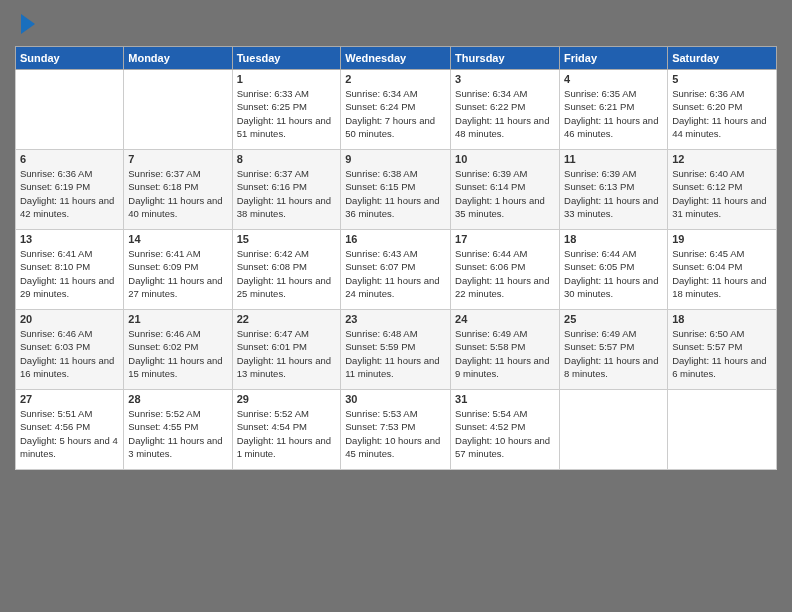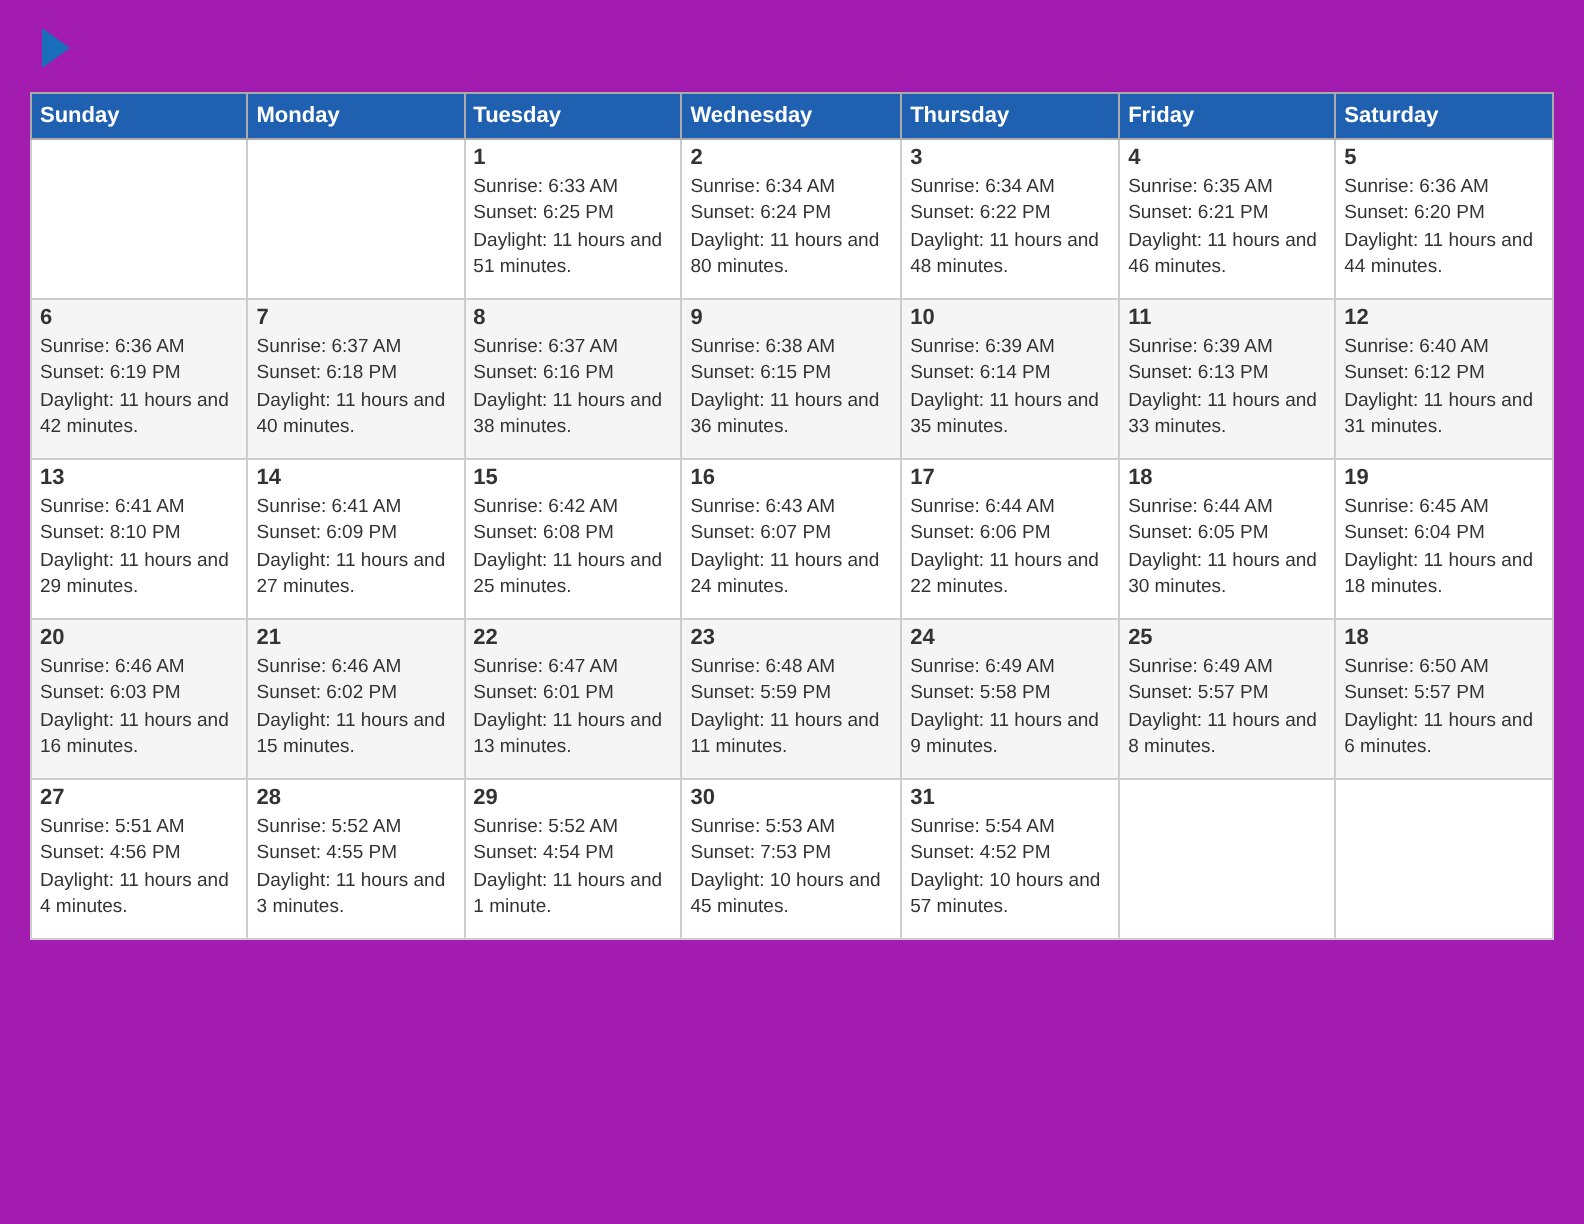--- a/index.html
+++ b/index.html
@@ -7,21 +7,21 @@
       font-family: Arial, sans-serif;
       background: #fff;
       width: 792px;
       height: 612px;
       overflow: hidden;
     }
     .page {
       width: 792px;
       height: 612px;
       padding: 10px 15px;
-      background: #a21caf;
+      background: #737373;
     }
     .header {
       display: flex;
       justify-content: space-between;
       align-items: flex-start;
       margin-bottom: 8px;
     }
     .logo {
       display: flex;
       align-items: center;
@@ -135,21 +135,21 @@
           <span>Sunrise: 6:33 AM</span><br>
           <span>Sunset: 6:25 PM</span><br>
           <span>Daylight: 11 hours and 51 minutes.</span>
         </div>
       </td>
           <td>
         <div class="day-number">2</div>
         <div class="day-info">
           <span>Sunrise: 6:34 AM</span><br>
           <span>Sunset: 6:24 PM</span><br>
-          <span>Daylight: 11 hours and 80 minutes.</span>
+          <span>Daylight: 7 hours and 50 minutes.</span>
         </div>
       </td>
           <td>
         <div class="day-number">3</div>
         <div class="day-info">
           <span>Sunrise: 6:34 AM</span><br>
           <span>Sunset: 6:22 PM</span><br>
           <span>Daylight: 11 hours and 48 minutes.</span>
         </div>
       </td>
@@ -201,21 +201,21 @@
           <span>Sunrise: 6:38 AM</span><br>
           <span>Sunset: 6:15 PM</span><br>
           <span>Daylight: 11 hours and 36 minutes.</span>
         </div>
       </td>
           <td>
         <div class="day-number">10</div>
         <div class="day-info">
           <span>Sunrise: 6:39 AM</span><br>
           <span>Sunset: 6:14 PM</span><br>
-          <span>Daylight: 11 hours and 35 minutes.</span>
+          <span>Daylight: 1 hours and 35 minutes.</span>
         </div>
       </td>
           <td>
         <div class="day-number">11</div>
         <div class="day-info">
           <span>Sunrise: 6:39 AM</span><br>
           <span>Sunset: 6:13 PM</span><br>
           <span>Daylight: 11 hours and 33 minutes.</span>
         </div>
       </td>
@@ -343,21 +343,21 @@
           <span>Daylight: 11 hours and 6 minutes.</span>
         </div>
       </td>
         </tr>
         <tr>
           <td>
         <div class="day-number">27</div>
         <div class="day-info">
           <span>Sunrise: 5:51 AM</span><br>
           <span>Sunset: 4:56 PM</span><br>
-          <span>Daylight: 11 hours and 4 minutes.</span>
+          <span>Daylight: 5 hours and 4 minutes.</span>
         </div>
       </td>
           <td>
         <div class="day-number">28</div>
         <div class="day-info">
           <span>Sunrise: 5:52 AM</span><br>
           <span>Sunset: 4:55 PM</span><br>
           <span>Daylight: 11 hours and 3 minutes.</span>
         </div>
       </td>

